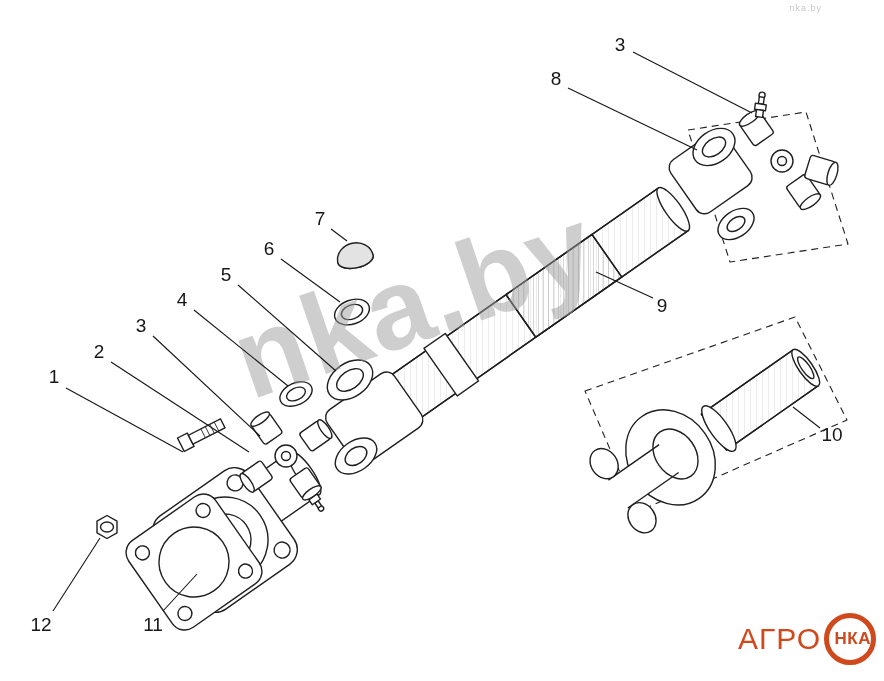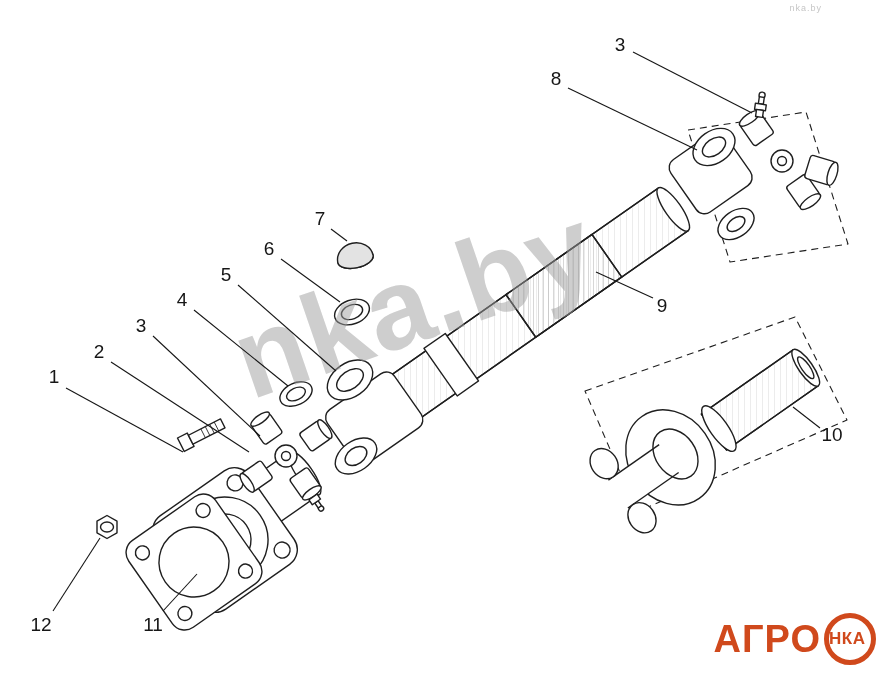--- a/index.html
+++ b/index.html
@@ -16,25 +16,25 @@
     transform:rotate(-19deg);transform-origin:0 50%;
     white-space:nowrap;user-select:none;
   }
   .corner-mark{
     position:absolute;top:3px;right:62px;font-size:9px;color:#c6c6c6;letter-spacing:1px;
   }
   .logo{
     position:absolute;right:8px;bottom:16px;display:flex;align-items:center;gap:3px;
   }
   .logo-text{
-    color:var(--logo-color,#d0491c);font-weight:700;font-size:38px;letter-spacing:1px;
+    color:var(--logo-color,#d0491c);font-weight:400;font-size:30px;letter-spacing:1px;
   }
   .logo-circle{
     width:52px;height:52px;border:5px solid var(--logo-color,#d0491c);border-radius:50%;
-    display:flex;align-items:center;justify-content:flex-start;box-sizing:border-box;
+    display:flex;align-items:center;justify-content:flex-end;box-sizing:border-box;
     color:var(--logo-color,#d0491c);font-weight:700;font-size:17px;letter-spacing:.5px;
   }
 </style>
 </head>
 <body>
 
 <div class="stage">
 
   <svg id="drawing" width="884" height="681" viewBox="0 0 884 681">
     <defs>

